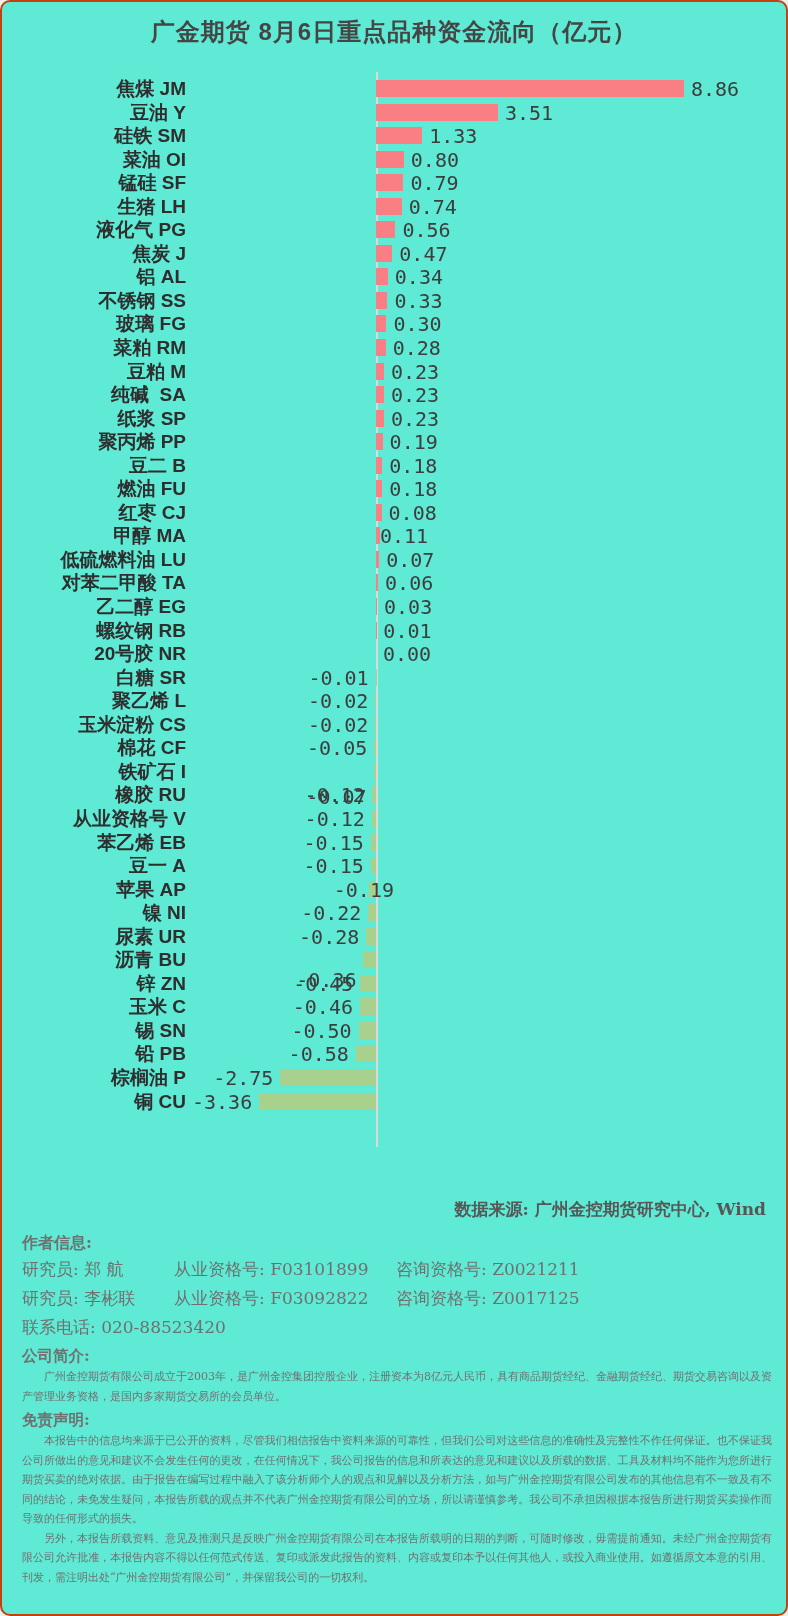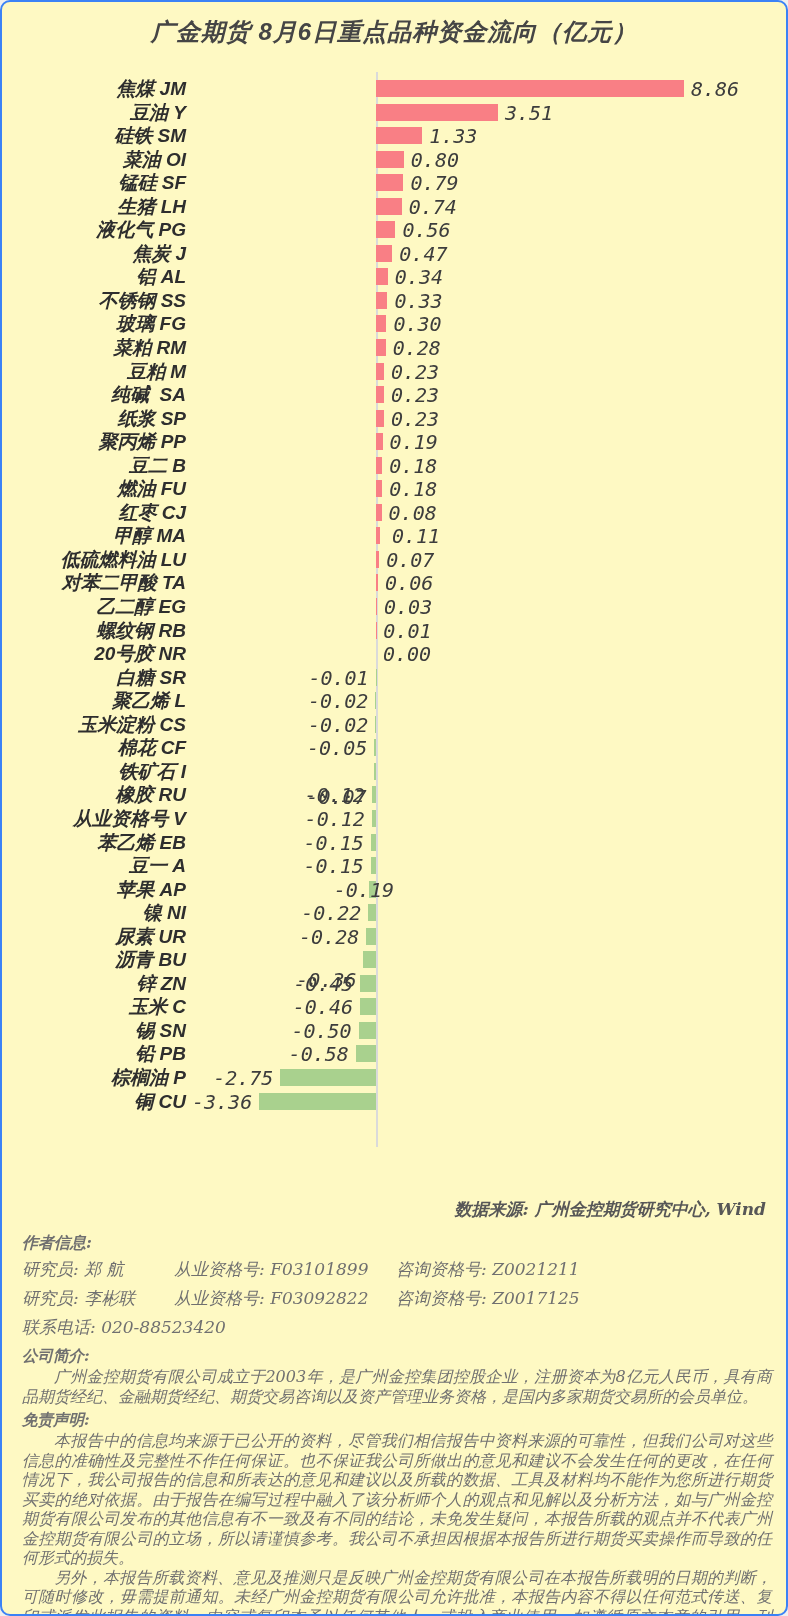--- a/index.html
+++ b/index.html
@@ -1,25 +1,24 @@
 <!DOCTYPE html>
 <html><head>
 <meta charset="utf-8">
 <style>
   html,body{margin:0;padding:0;background:#efefef;}
   .page{
     position:relative;
     width:788px;height:1616px;
-    background:#fef9c3;
-    border:2px solid #3b82f6;
+    background:#5eead4;
+    border:2px solid #c2410c;
     border-radius:10px;
     box-sizing:border-box;
     overflow:hidden;
     font-family:"Liberation Sans","DejaVu Sans",sans-serif;
-    font-style:italic;
   }
   .chart-title{
     position:absolute;top:14px;left:0;right:0;
     text-align:center;
     font-size:24px;font-weight:700;color:#454545;
     letter-spacing:1px;
   }
   .chart{
     position:absolute;top:75px;left:18px;width:752px;height:1062px;
   }
@@ -57,21 +56,21 @@
     font-family:"DejaVu Serif","Liberation Serif",serif;
     color:#707070;
   }
   .f-heading{font-size:16px;line-height:25px;font-weight:600;}
   .researcher-row{display:flex;font-size:17px;line-height:29px;white-space:pre;}
   .seg-role{width:152px;}
   .seg-practice{width:222px;}
   .phone-line{font-size:17px;line-height:29px;}
   .sub-heading{font-size:15.5px;line-height:23px;font-weight:600;margin-top:2px;}
   .para{
-    font-size:16px;line-height:19.5px;
+    font-size:11px;line-height:19.5px;
     text-align:justify;text-indent:2em;
     margin:0;
   }
 </style>
 </head>
 <body>
 
 <div class="page">
 
   <div class="chart-title">广金期货 8月6日重点品种资金流向（亿元）</div>
@@ -170,21 +169,21 @@
           <div class="val-label" style="left: 369.257px;">0.18</div>
         </div>
         <div class="row">
           <div class="cat-label">红枣 CJ</div>
           <div class="bar pos" style="width: 5.5616px; left: 356px;"></div>
           <div class="val-label" style="left: 368.562px;">0.08</div>
         </div>
         <div class="row">
           <div class="cat-label">甲醇 MA</div>
           <div class="bar pos" style="width: 3.8236px; left: 356px;"></div>
-          <div class="val-label" style="left: 372px;">0.11</div>
+          <div class="val-label" style="left: 360px;">0.11</div>
         </div>
         <div class="row">
           <div class="cat-label">低硫燃料油 LU</div>
           <div class="bar pos" style="width: 3.1284px; left: 356px;"></div>
           <div class="val-label" style="left: 366.128px;">0.07</div>
         </div>
         <div class="row">
           <div class="cat-label">对苯二甲酸 TA</div>
           <div class="bar pos" style="width: 2.0856px; left: 356px;"></div>
           <div class="val-label" style="left: 365.086px;">0.06</div>

